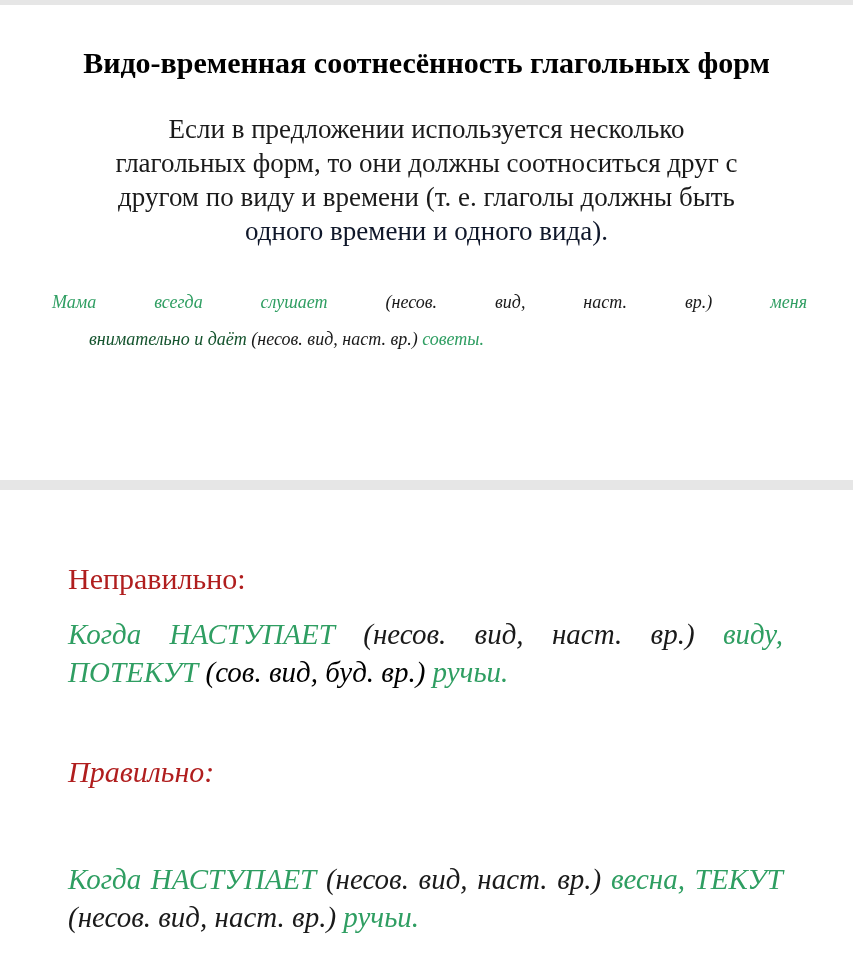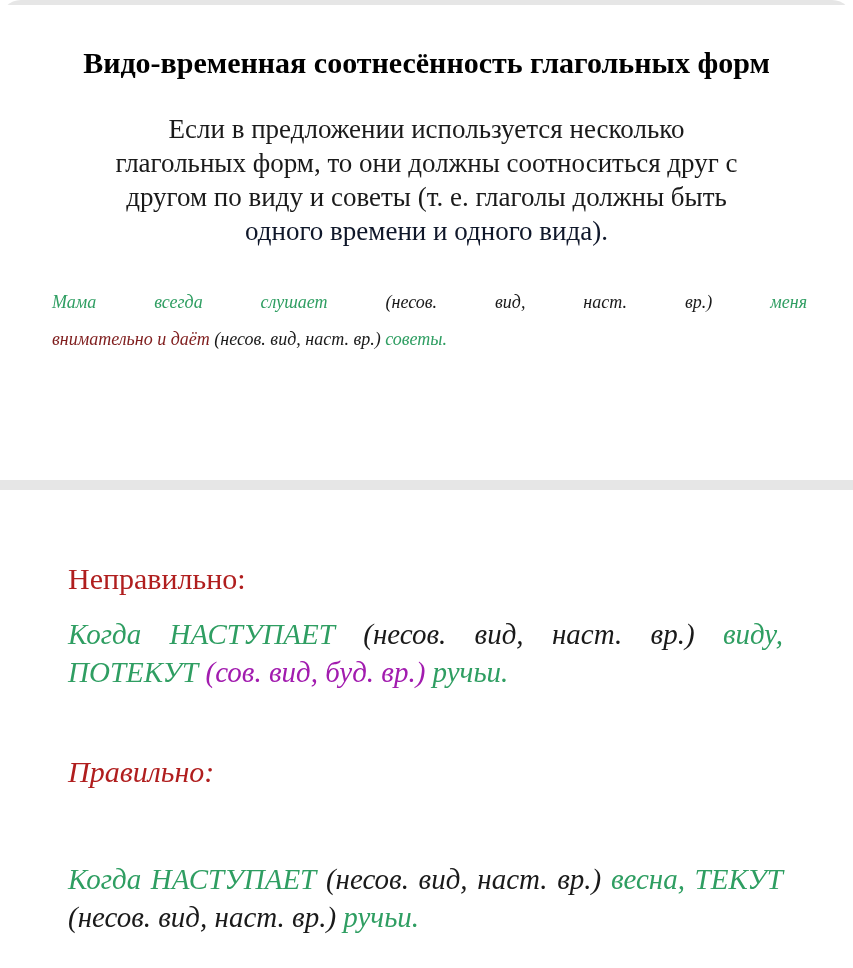--- a/index.html
+++ b/index.html
@@ -8,21 +8,20 @@
     background: #ffffff;
   }
   .page {
     position: relative;
     width: 853px;
     height: 968px;
     background: #ffffff;
     overflow: hidden;
     font-family: "Liberation Serif", "DejaVu Serif", serif;
     color: var(--text, #1a1a1a);
-    border-radius: 21px;
   }
   .top-bar {
     position: absolute;
     top: 0; left: 0; right: 0;
     height: 5px;
     background: var(--divider, #e6e6e6);
   }
   .title {
     position: absolute;
     top: 46px; left: 0; right: 0;
@@ -81,36 +80,36 @@
 <body>
 
 <div class="page">
   <div class="top-bar"></div>
 
   <section>
     <h1 class="title">Видо-временная соотнесённость глагольных форм</h1>
     <div class="paragraph">
         <div class="line"><span style="color: rgb(26, 26, 26);">Если в предложении используется несколько</span></div>
         <div class="line"><span style="color: rgb(26, 26, 26);">глагольных форм, то они должны соотноситься друг с</span></div>
-        <div class="line"><span style="color: rgb(26, 26, 26);">другом по виду и советы (т. е. глаголы должны быть</span></div>
+        <div class="line"><span style="color: rgb(26, 26, 26);">другом по виду и времени (т. е. глаголы должны быть</span></div>
         <div class="line"><span style="color: #0f172a;">одного времени и одного вида).</span></div>
       </div>
     <div class="example example-a">
         <div class="line justify"><span style="color: rgb(47, 158, 98);">Мама всегда слушает </span><span style="color: rgb(26, 26, 26);">(несов. вид, наст. вр.) </span><span style="color: rgb(47, 158, 98);">меня</span></div>
-        <div class="line"><span style="color: #7f1d1d;">внимательно и даёт </span><span style="color: rgb(26, 26, 26);">(несов. вид, наст. вр.) </span><span style="color: rgb(47, 158, 98);">советы.</span></div>
+        <div class="line"><span style="color: #14532d; margin-left: 37px;">внимательно и даёт </span><span style="color: rgb(26, 26, 26);">(несов. вид, наст. вр.) </span><span style="color: rgb(47, 158, 98);">советы.</span></div>
       </div>
   </section>
 
   <div class="divider"></div>
 
   <section>
     <div class="label label-incorrect">Неправильно:</div>
     <div class="example example-b">
         <div class="line justify"><span style="color: rgb(47, 158, 98);">Когда НАСТУПАЕТ </span><span style="color: rgb(26, 26, 26);">(несов. вид, наст. вр.) </span><span style="color: rgb(47, 158, 98);">виду,</span></div>
-        <div class="line"><span style="color: rgb(47, 158, 98);">ПОТЕКУТ </span><span style="color: #a21caf;">(сов. вид, буд. вр.) </span><span style="color: rgb(47, 158, 98);">ручьи.</span></div>
+        <div class="line"><span style="color: rgb(47, 158, 98);">ПОТЕКУТ </span><span style="color: #000000;">(сов. вид, буд. вр.) </span><span style="color: rgb(47, 158, 98);">ручьи.</span></div>
       </div>
     <div class="label label-correct">Правильно:</div>
     <div class="example example-c">
         <div class="line justify"><span style="color: rgb(47, 158, 98);">Когда НАСТУПАЕТ </span><span style="color: rgb(26, 26, 26);">(несов. вид, наст. вр.) </span><span style="color: rgb(47, 158, 98);">весна, ТЕКУТ</span></div>
         <div class="line"><span style="color: rgb(26, 26, 26);">(несов. вид, наст. вр.) </span><span style="color: rgb(47, 158, 98);">ручьи.</span></div>
       </div>
   </section>
 </div>
 
 </body></html>

